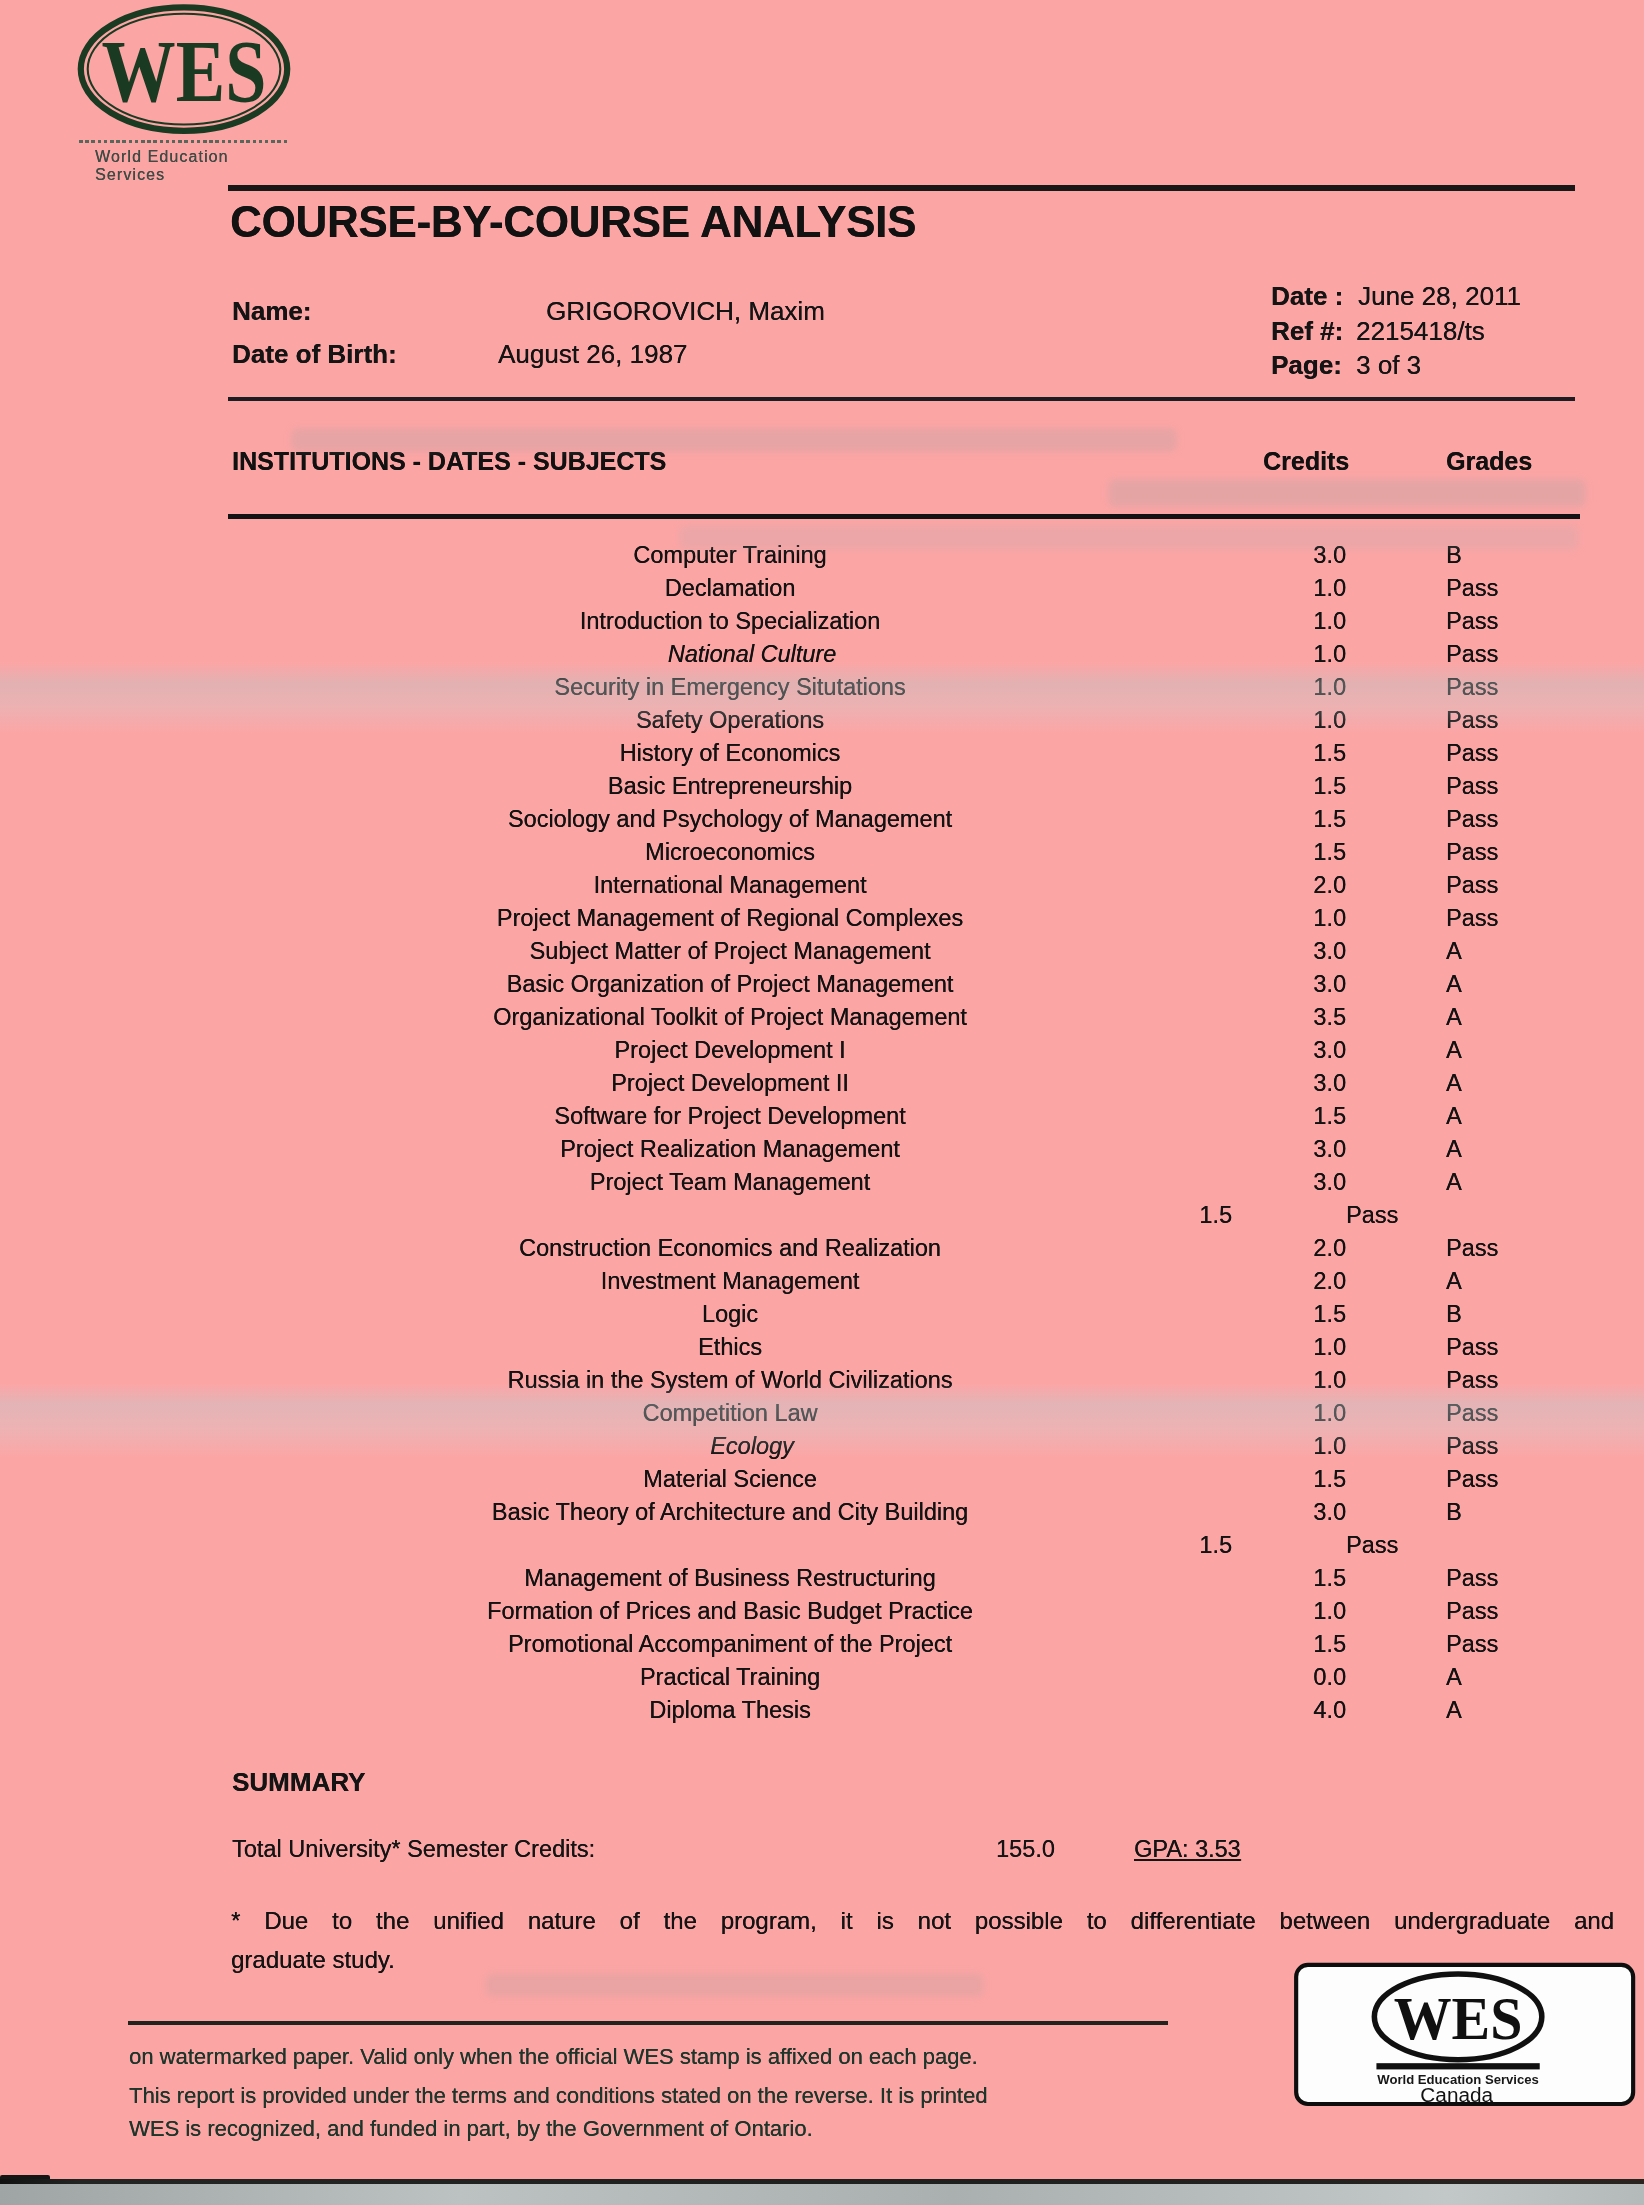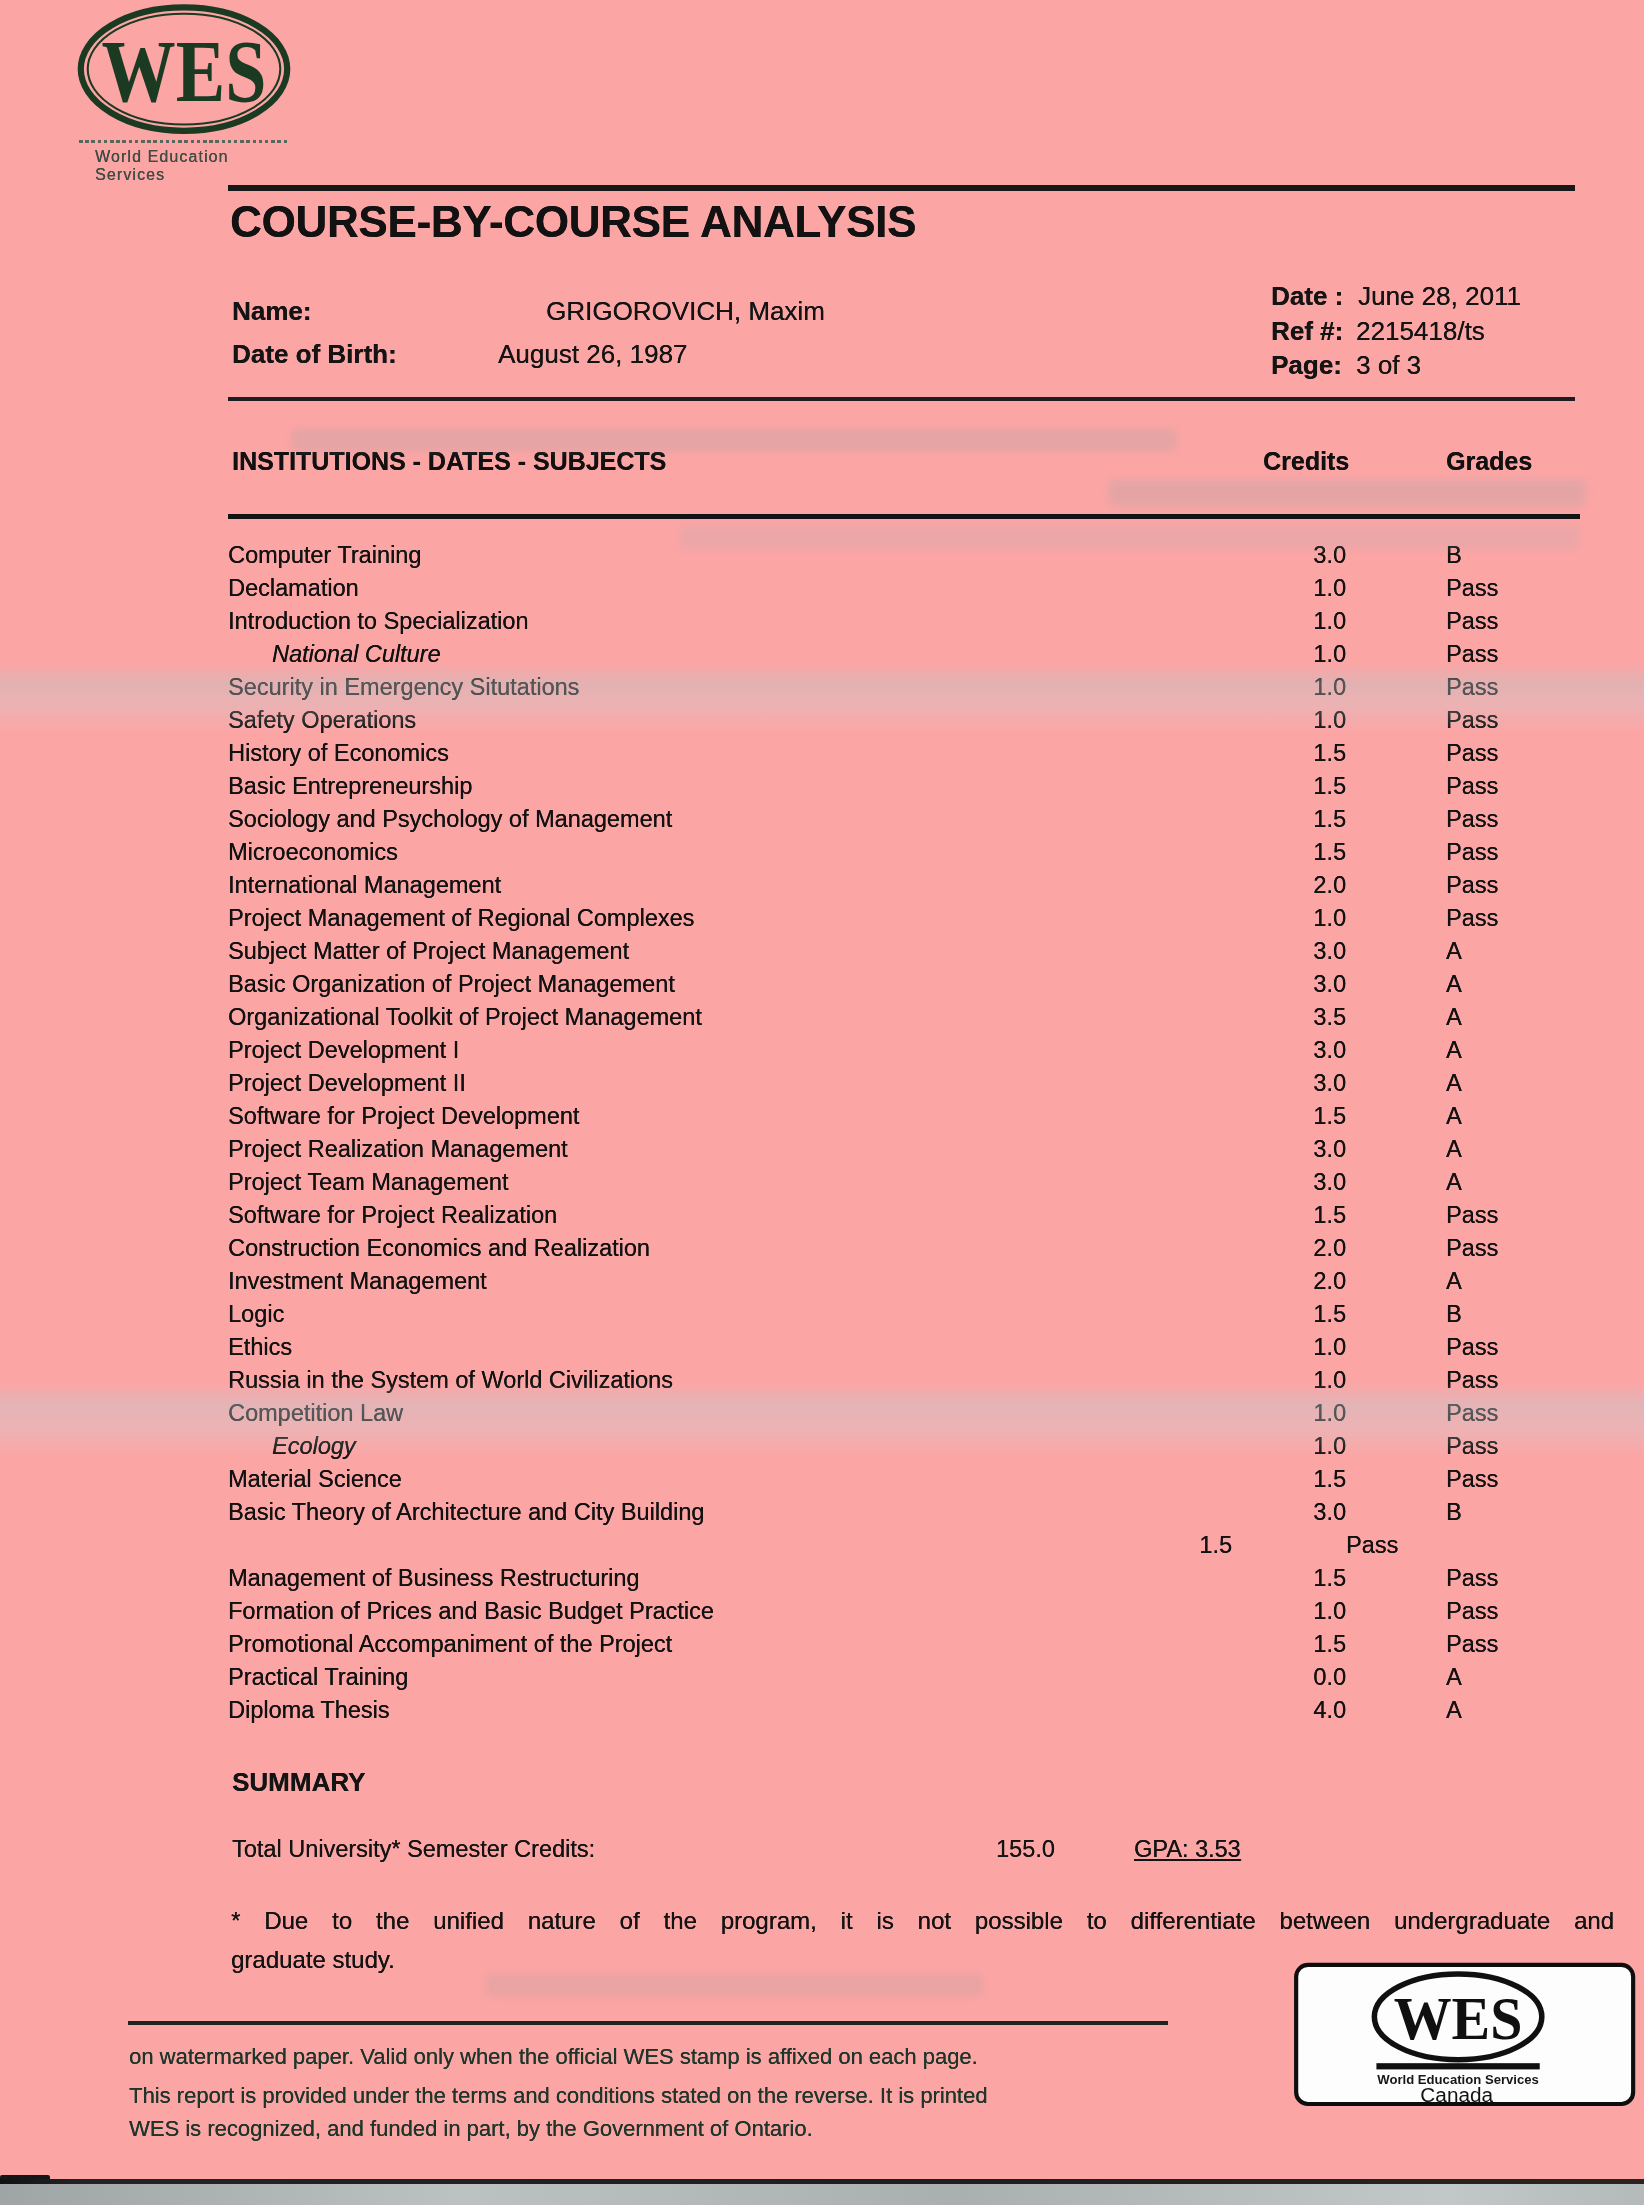--- a/index.html
+++ b/index.html
@@ -36,21 +36,21 @@
   .hlabel{font-weight:700;font-size:26px;}
   .hvalue{font-weight:400;font-size:26px;}
   
   .thead-label{font-weight:700;font-size:25px;color:#111;}
   .course-list{left:228px;top:539px;width:1357px;}
   .course-row{
     display:grid;grid-template-columns:1004px 114px 100px 140px;
     height:33px;align-items:center;
     font-size:23.5px;color:#121212;
   }
-  .course-row .subject{text-align:left;}
+  .course-row .subject{text-align:center;}
   .course-row .subject.italic{font-style:italic;margin-left:44px;}
   .course-row .credits{text-align:right;}
   .course-row .grade{text-align:left;}
   
   .summary-heading{left:232px;top:1767px;font-size:26px;font-weight:700;}
   .summary-line{font-size:23.5px;}
   .footnote{
     left:231px;top:1901px;width:1383px;
     font-size:24px;line-height:39px;color:#131313;
   }
@@ -254,21 +254,20 @@
     </div>
 
     <div class="course-row">
       <span class="subject">Project Team Management</span>
       <span class="credits">3.0</span>
       <span class="colgap"></span>
       <span class="grade">A</span>
     </div>
 
     <div class="course-row">
-      <span class="subject">Software for Project Realization</span>
       <span class="credits">1.5</span>
       <span class="colgap"></span>
       <span class="grade">Pass</span>
     </div>
 
     <div class="course-row">
       <span class="subject">Construction Economics and Realization</span>
       <span class="credits">2.0</span>
       <span class="colgap"></span>
       <span class="grade">Pass</span>

